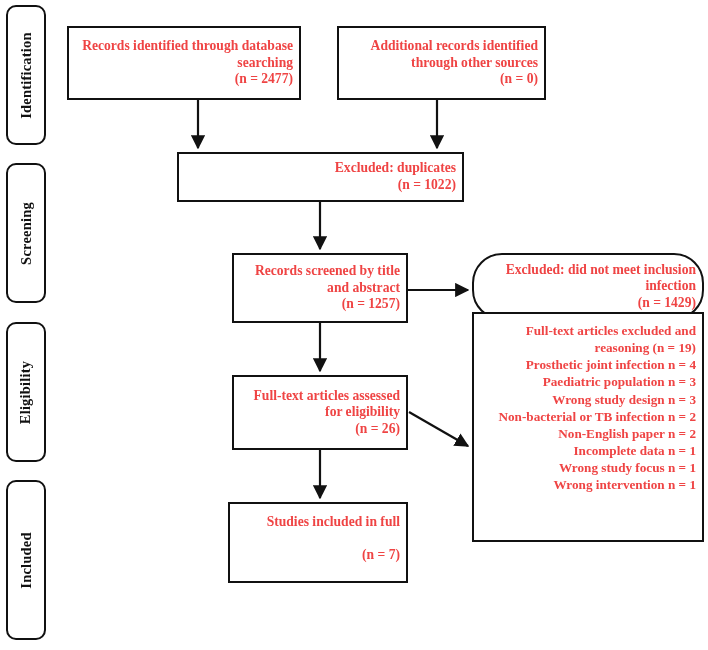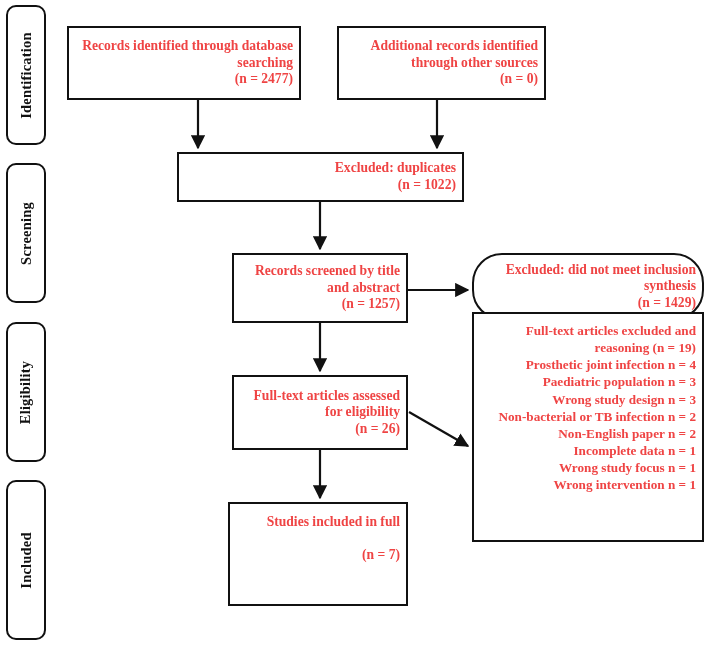--- a/index.html
+++ b/index.html
@@ -130,21 +130,21 @@
     <div class="inner">
       <span>Records screened by title</span><br>
       <span>and abstract</span><br>
       <span>(n = 1257)</span>
     </div>
   </div>
 
   <div class="node" style="left:472px; top:253px; width:232px; height:67px;border-radius:30px;">
     <div class="inner">
       <span>Excluded: did not meet inclusion</span><br>
-      <span>synthesis</span><br>
+      <span>infection</span><br>
       <span>(n = 1429)</span>
     </div>
   </div>
 
   <div class="node" style="left:232px; top:375px; width:176px; height:75px;">
     <div class="inner">
       <span>Full-text articles assessed</span><br>
       <span>for eligibility</span><br>
       <span>(n = 26)</span>
     </div>
@@ -158,21 +158,21 @@
       <span class="reason-line">Paediatric population n = 3</span>
       <span class="reason-line">Wrong study design n = 3</span>
       <span class="reason-line">Non-bacterial or TB infection n = 2</span>
       <span class="reason-line">Non-English paper n = 2</span>
       <span class="reason-line">Incomplete data n = 1</span>
       <span class="reason-line">Wrong study focus n = 1</span>
       <span class="reason-line">Wrong intervention n = 1</span>
     </div>
   </div>
 
-  <div class="node topalign" style="left:228px; top:502px; width:180px; height:104px; padding-top:10px;">
+  <div class="node topalign" style="left:228px; top:502px; width:180px; height:81px; padding-top:10px;">
     <div class="inner">
       <span>Studies included in full</span><br>
       <br>
       <span>(n = 7)</span>
     </div>
   </div>
 
 </div>
 
 </body></html>

